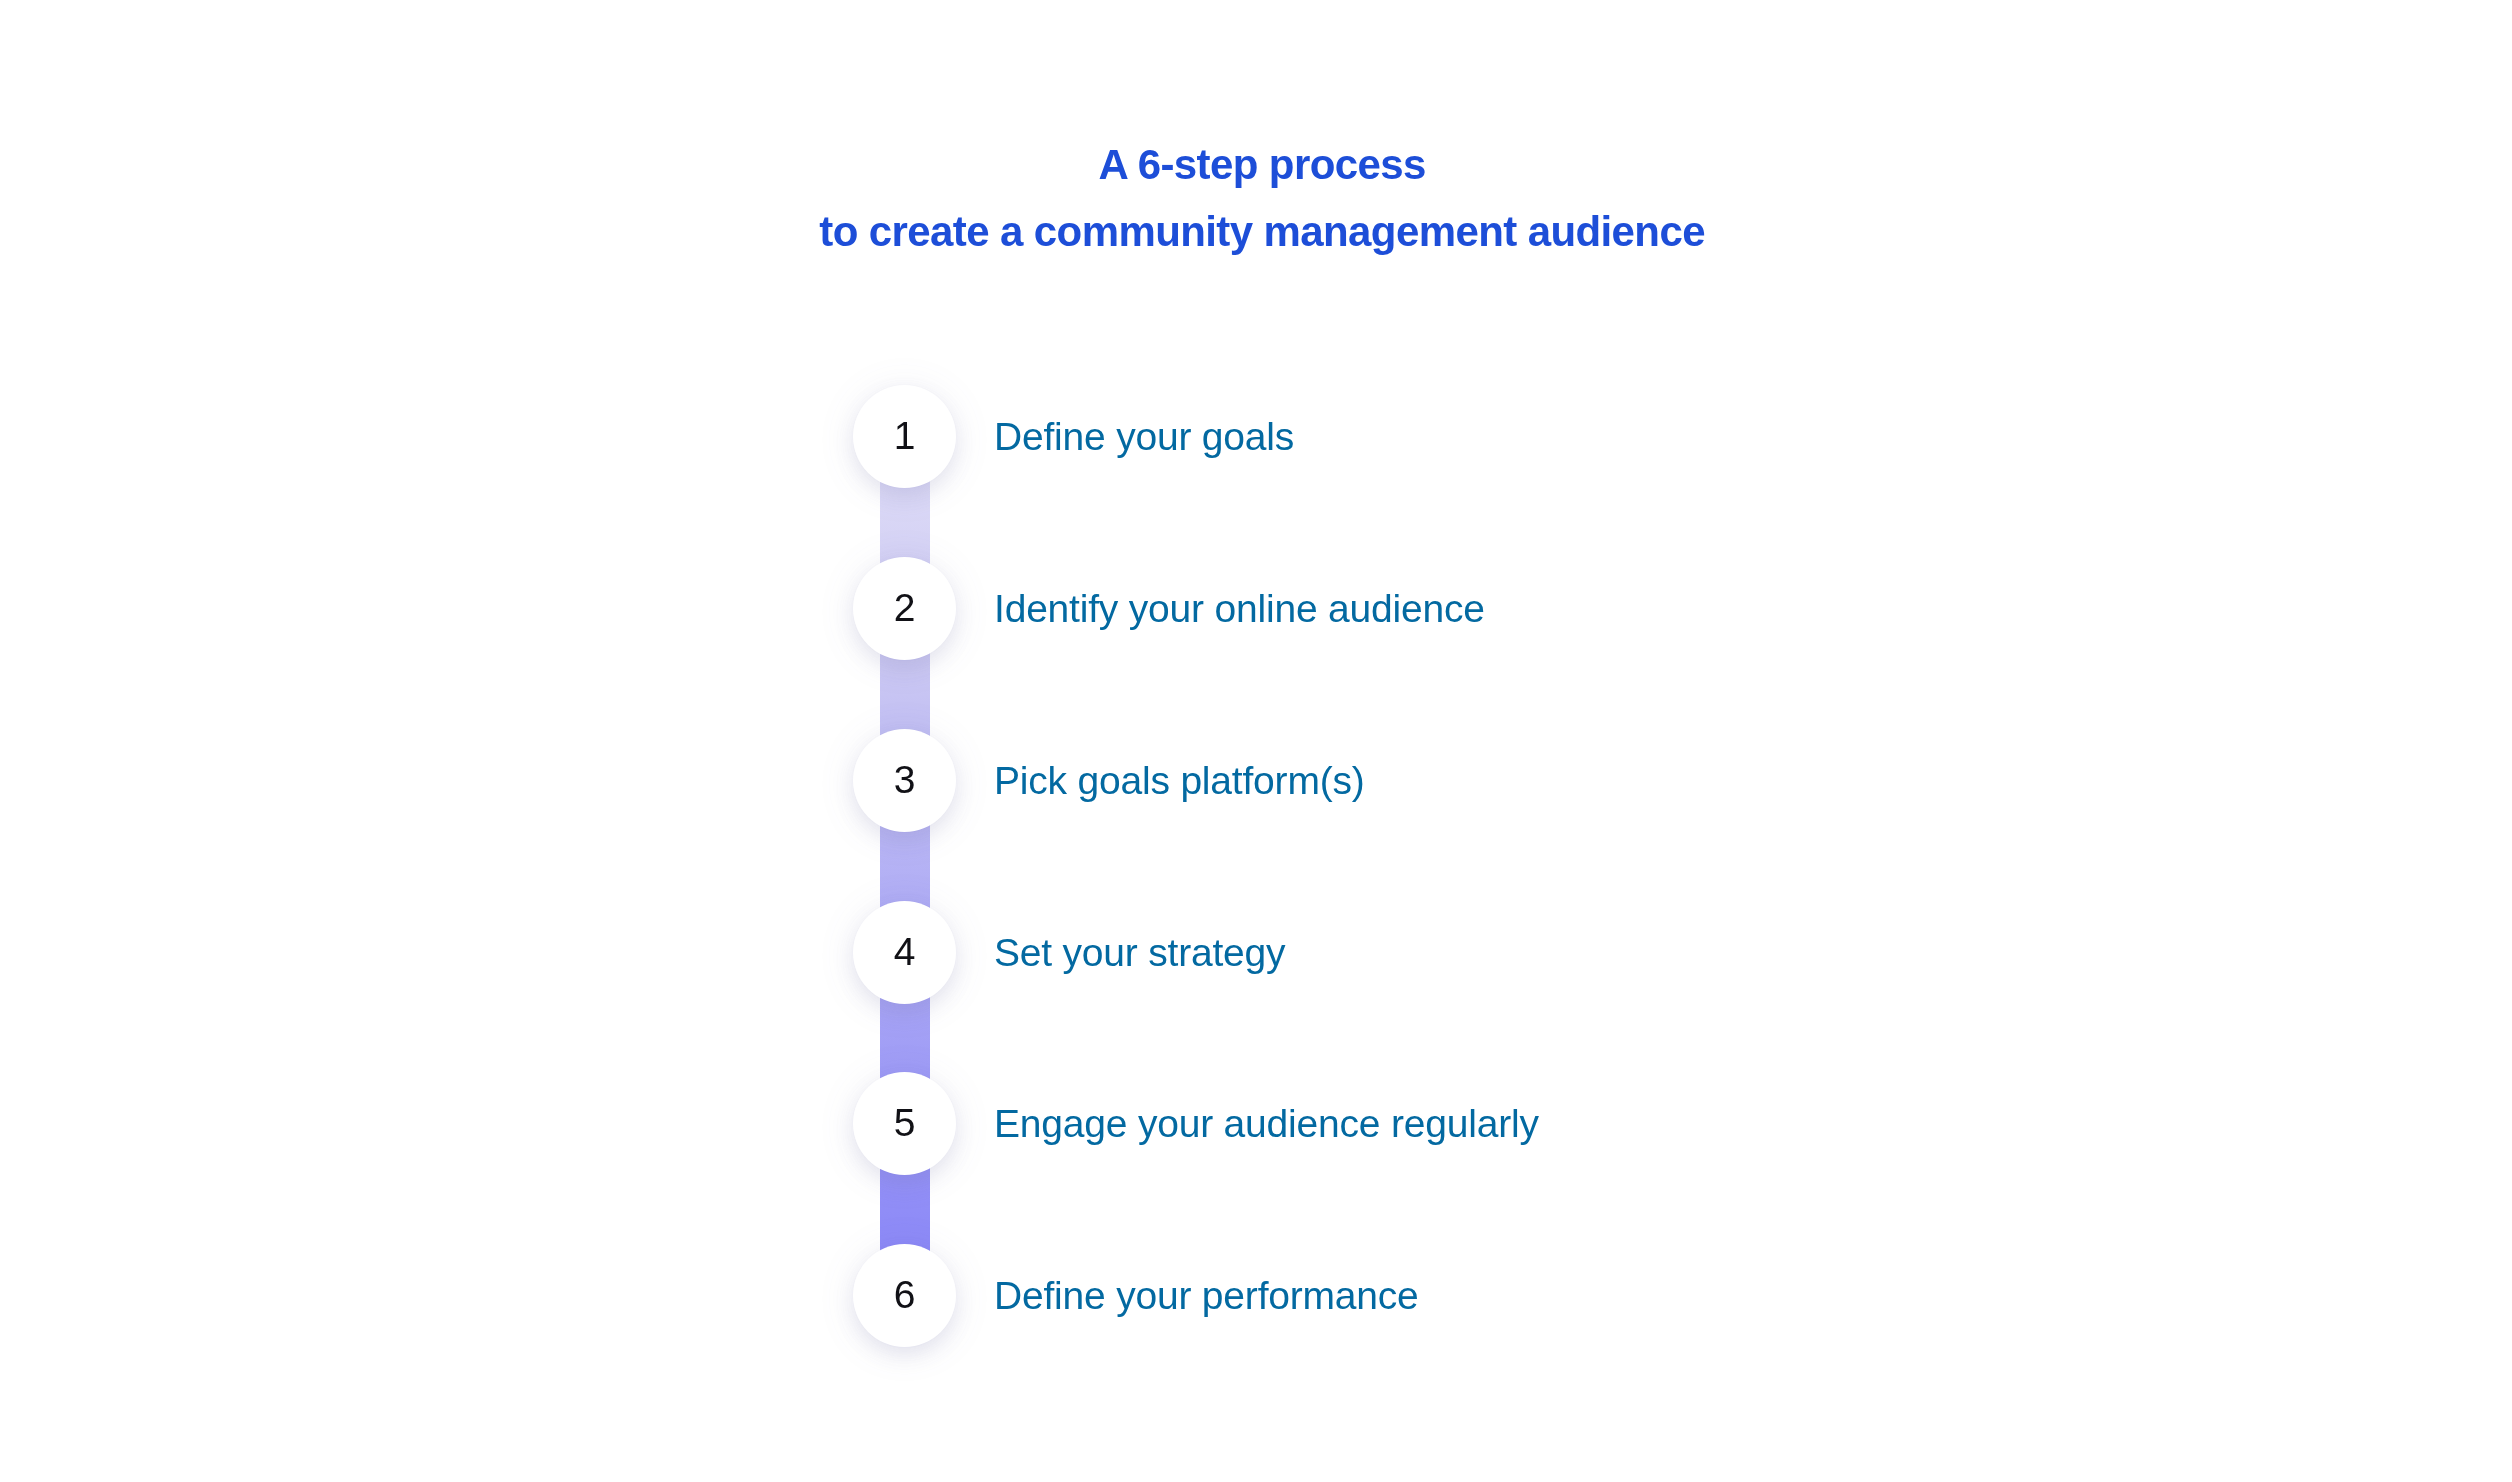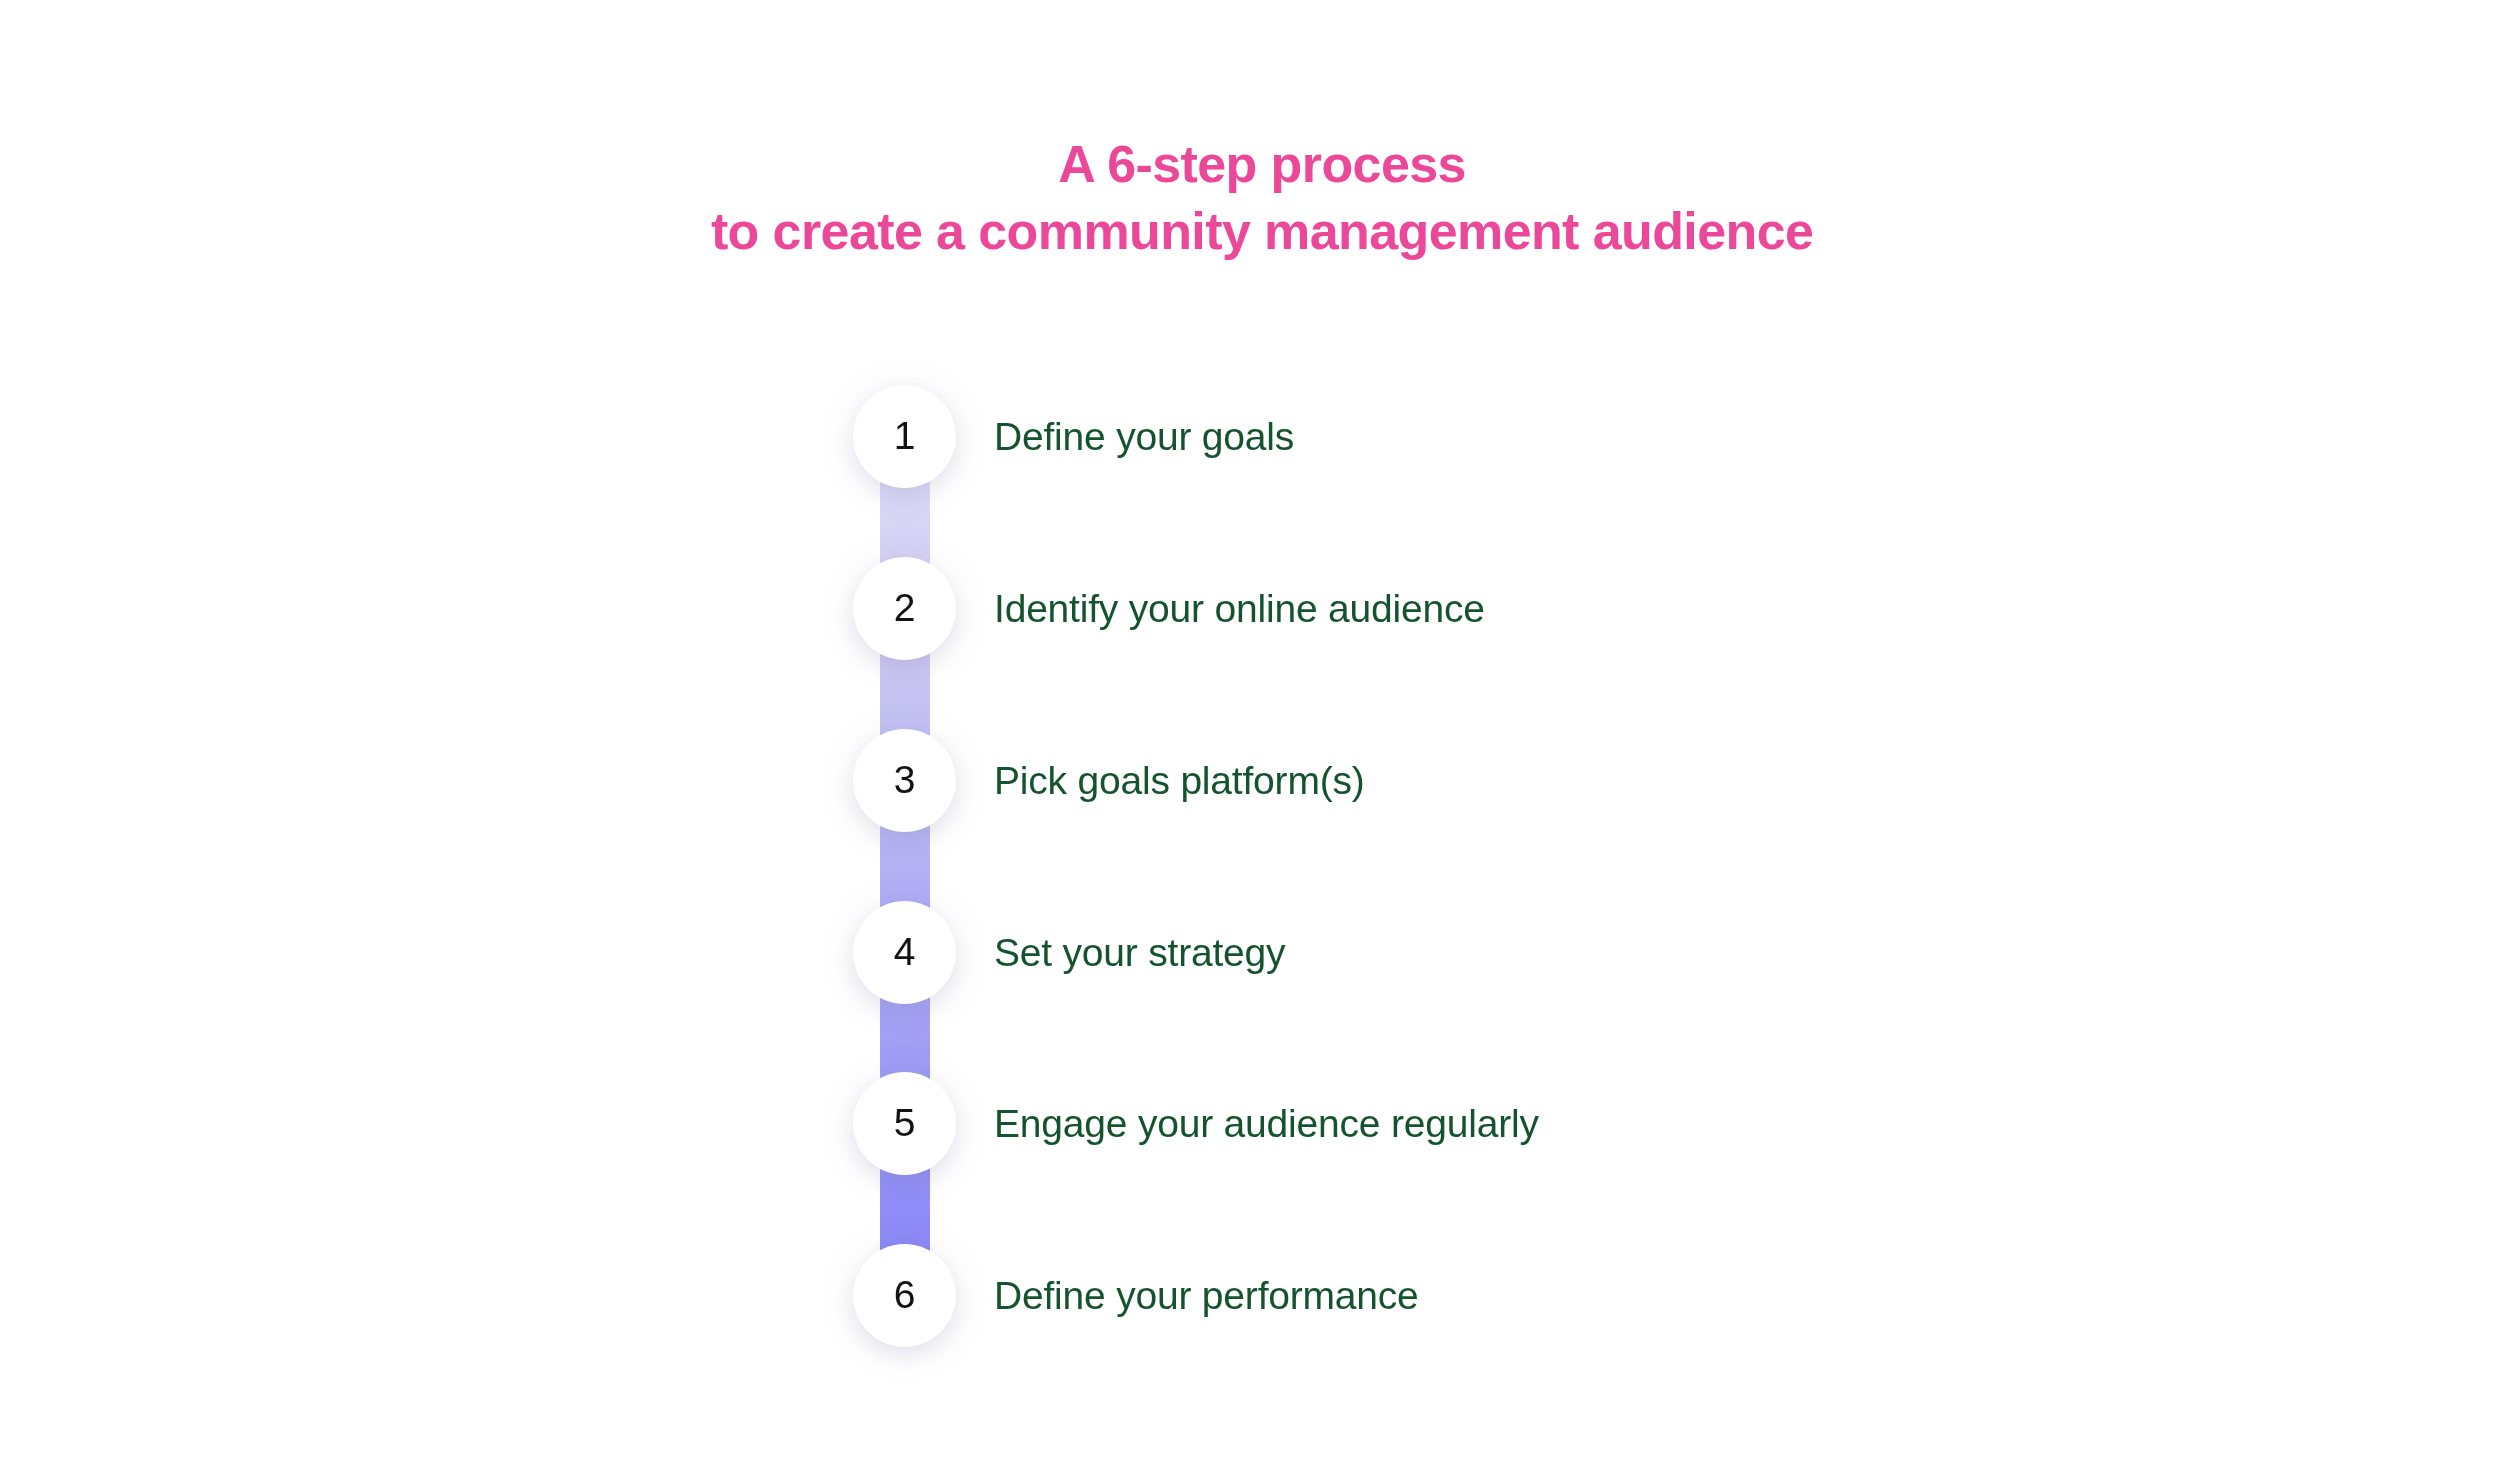--- a/index.html
+++ b/index.html
@@ -29,25 +29,25 @@
     position: absolute;
     left: 0;
     top: 131px;
     width: 2512px;
     text-align: center;
   }
 
   .title-line {
     display: block;
     font-family: "Liberation Sans", sans-serif;
-    font-size: 52px;
+    font-size: 42px;
     font-weight: 700;
     letter-spacing: -0.6px;
     line-height: 67px;
-    color: #ec4899;
+    color: #1d4ed8;
     white-space: nowrap;
   }
 
   
   .title-inner {
     display: inline-block;
     transform: translateX(6.1px);
   }
 
   
@@ -99,21 +99,21 @@
     position: absolute;
     left: 141px;
     top: 0;
     height: 103px;
     display: flex;
     align-items: center;
     font-family: "Liberation Sans", sans-serif;
     font-size: 39px;
     font-weight: 400;
     letter-spacing: -0.2px;
-    color: #14532d;
+    color: #0369a1;
     white-space: nowrap;
   }
 
   
   .connector {
     position: absolute;
     left: 27px;
     width: 50px;
     z-index: 1;
   }

